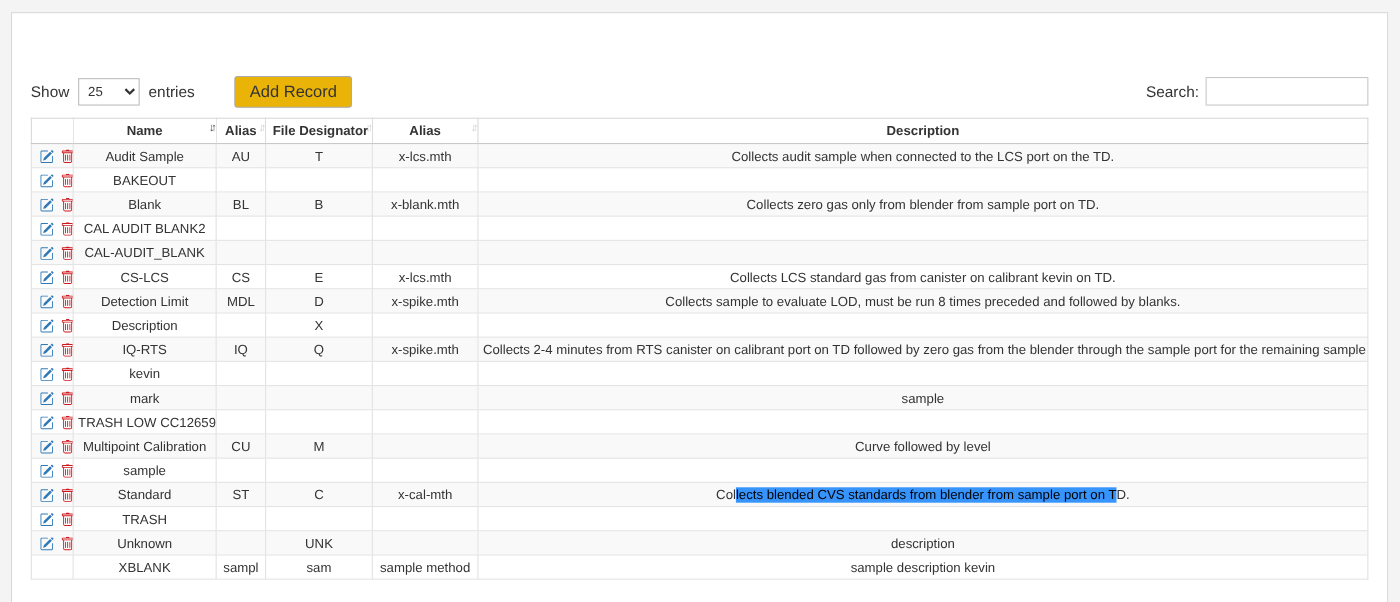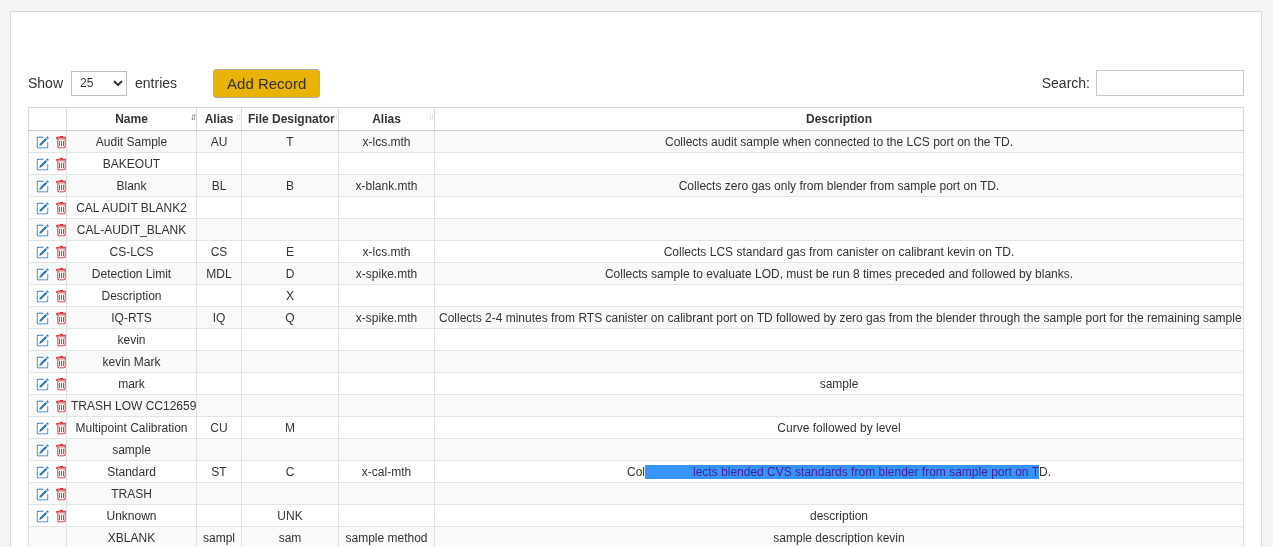--- a/index.html
+++ b/index.html
@@ -61,21 +61,21 @@
   .sort-arrows {
     position:absolute; right:2px; top:3px; font-size:10px; letter-spacing:-3px;
     font-weight:normal;
   }
   .sort-active { color:#4a4a4a; }
   .sort-inactive { color:#cfcfcf; }
 
   .icon-btn { display:inline-block; width:13px; height:13px; margin:0 3px; cursor:pointer; vertical-align:middle; }
   .icon-btn svg { width:13px; height:13px; display:block; }
 
-  .text-selected { background:#3794fd; color:#4c1d95;padding-left:48px; }
+  .text-selected { background:#3794fd; color:#000000; }
 </style>
 </head>
 <body>
 
 <div class="card">
   <div class="card-body">
 
     <div class="controls">
       <span>Show</span>
       <select class="len-select">
@@ -264,34 +264,20 @@
             <td></td>
           </tr>
           <tr>
             <td><span class="icon-btn"><svg viewBox="0 0 16 16" fill="#3079b5" xmlns="http://www.w3.org/2000/svg">
                   <path d="M15.502 1.94a.5.5 0 0 1 0 .706L14.459 3.69l-2-2L13.502.646a.5.5 0 0 1 .707 0l1.293 1.293zm-1.75 2.456-2-2L4.939 9.21a.5.5 0 0 0-.121.196l-.805 2.414a.25.25 0 0 0 .316.316l2.414-.805a.5.5 0 0 0 .196-.12l6.813-6.814z"></path>
                   <path d="M1 13.5A1.5 1.5 0 0 0 2.5 15h11a1.5 1.5 0 0 0 1.5-1.5v-6a.5.5 0 0 0-1 0v6a.5.5 0 0 1-.5.5h-11a.5.5 0 0 1-.5-.5v-11a.5.5 0 0 1 .5-.5H9a.5.5 0 0 0 0-1H2.5A1.5 1.5 0 0 0 1 2.5v11z"></path>
                 </svg></span><span class="icon-btn"><svg viewBox="0 0 16 16" fill="#d0181f" xmlns="http://www.w3.org/2000/svg">
                   <path d="M5.5 5.5A.5.5 0 0 1 6 6v6a.5.5 0 0 1-1 0V6a.5.5 0 0 1 .5-.5zm2.5 0a.5.5 0 0 1 .5.5v6a.5.5 0 0 1-1 0V6a.5.5 0 0 1 .5-.5zm3 .5a.5.5 0 0 0-1 0v6a.5.5 0 0 0 1 0V6z"></path>
                   <path d="M14.5 3a1 1 0 0 1-1 1H13v9a2 2 0 0 1-2 2H5a2 2 0 0 1-2-2V4h-.5a1 1 0 0 1-1-1V2a1 1 0 0 1 1-1H6a1 1 0 0 1 1-1h2a1 1 0 0 1 1 1h3.5a1 1 0 0 1 1 1v1zM4.118 4 4 4.059V13a1 1 0 0 0 1 1h6a1 1 0 0 0 1-1V4.059L11.882 4H4.118zM2.5 3h11V2h-11v1z"></path>
                 </svg></span></td>
-            <td>kevin Mark</td>
-            <td></td>
-            <td></td>
-            <td></td>
-            <td></td>
-          </tr>
-          <tr>
-            <td><span class="icon-btn"><svg viewBox="0 0 16 16" fill="#3079b5" xmlns="http://www.w3.org/2000/svg">
-                  <path d="M15.502 1.94a.5.5 0 0 1 0 .706L14.459 3.69l-2-2L13.502.646a.5.5 0 0 1 .707 0l1.293 1.293zm-1.75 2.456-2-2L4.939 9.21a.5.5 0 0 0-.121.196l-.805 2.414a.25.25 0 0 0 .316.316l2.414-.805a.5.5 0 0 0 .196-.12l6.813-6.814z"></path>
-                  <path d="M1 13.5A1.5 1.5 0 0 0 2.5 15h11a1.5 1.5 0 0 0 1.5-1.5v-6a.5.5 0 0 0-1 0v6a.5.5 0 0 1-.5.5h-11a.5.5 0 0 1-.5-.5v-11a.5.5 0 0 1 .5-.5H9a.5.5 0 0 0 0-1H2.5A1.5 1.5 0 0 0 1 2.5v11z"></path>
-                </svg></span><span class="icon-btn"><svg viewBox="0 0 16 16" fill="#d0181f" xmlns="http://www.w3.org/2000/svg">
-                  <path d="M5.5 5.5A.5.5 0 0 1 6 6v6a.5.5 0 0 1-1 0V6a.5.5 0 0 1 .5-.5zm2.5 0a.5.5 0 0 1 .5.5v6a.5.5 0 0 1-1 0V6a.5.5 0 0 1 .5-.5zm3 .5a.5.5 0 0 0-1 0v6a.5.5 0 0 0 1 0V6z"></path>
-                  <path d="M14.5 3a1 1 0 0 1-1 1H13v9a2 2 0 0 1-2 2H5a2 2 0 0 1-2-2V4h-.5a1 1 0 0 1-1-1V2a1 1 0 0 1 1-1H6a1 1 0 0 1 1-1h2a1 1 0 0 1 1 1h3.5a1 1 0 0 1 1 1v1zM4.118 4 4 4.059V13a1 1 0 0 0 1 1h6a1 1 0 0 0 1-1V4.059L11.882 4H4.118zM2.5 3h11V2h-11v1z"></path>
-                </svg></span></td>
             <td>mark</td>
             <td></td>
             <td></td>
             <td></td>
             <td>sample</td>
           </tr>
           <tr>
             <td><span class="icon-btn"><svg viewBox="0 0 16 16" fill="#3079b5" xmlns="http://www.w3.org/2000/svg">
                   <path d="M15.502 1.94a.5.5 0 0 1 0 .706L14.459 3.69l-2-2L13.502.646a.5.5 0 0 1 .707 0l1.293 1.293zm-1.75 2.456-2-2L4.939 9.21a.5.5 0 0 0-.121.196l-.805 2.414a.25.25 0 0 0 .316.316l2.414-.805a.5.5 0 0 0 .196-.12l6.813-6.814z"></path>
                   <path d="M1 13.5A1.5 1.5 0 0 0 2.5 15h11a1.5 1.5 0 0 0 1.5-1.5v-6a.5.5 0 0 0-1 0v6a.5.5 0 0 1-.5.5h-11a.5.5 0 0 1-.5-.5v-11a.5.5 0 0 1 .5-.5H9a.5.5 0 0 0 0-1H2.5A1.5 1.5 0 0 0 1 2.5v11z"></path>

